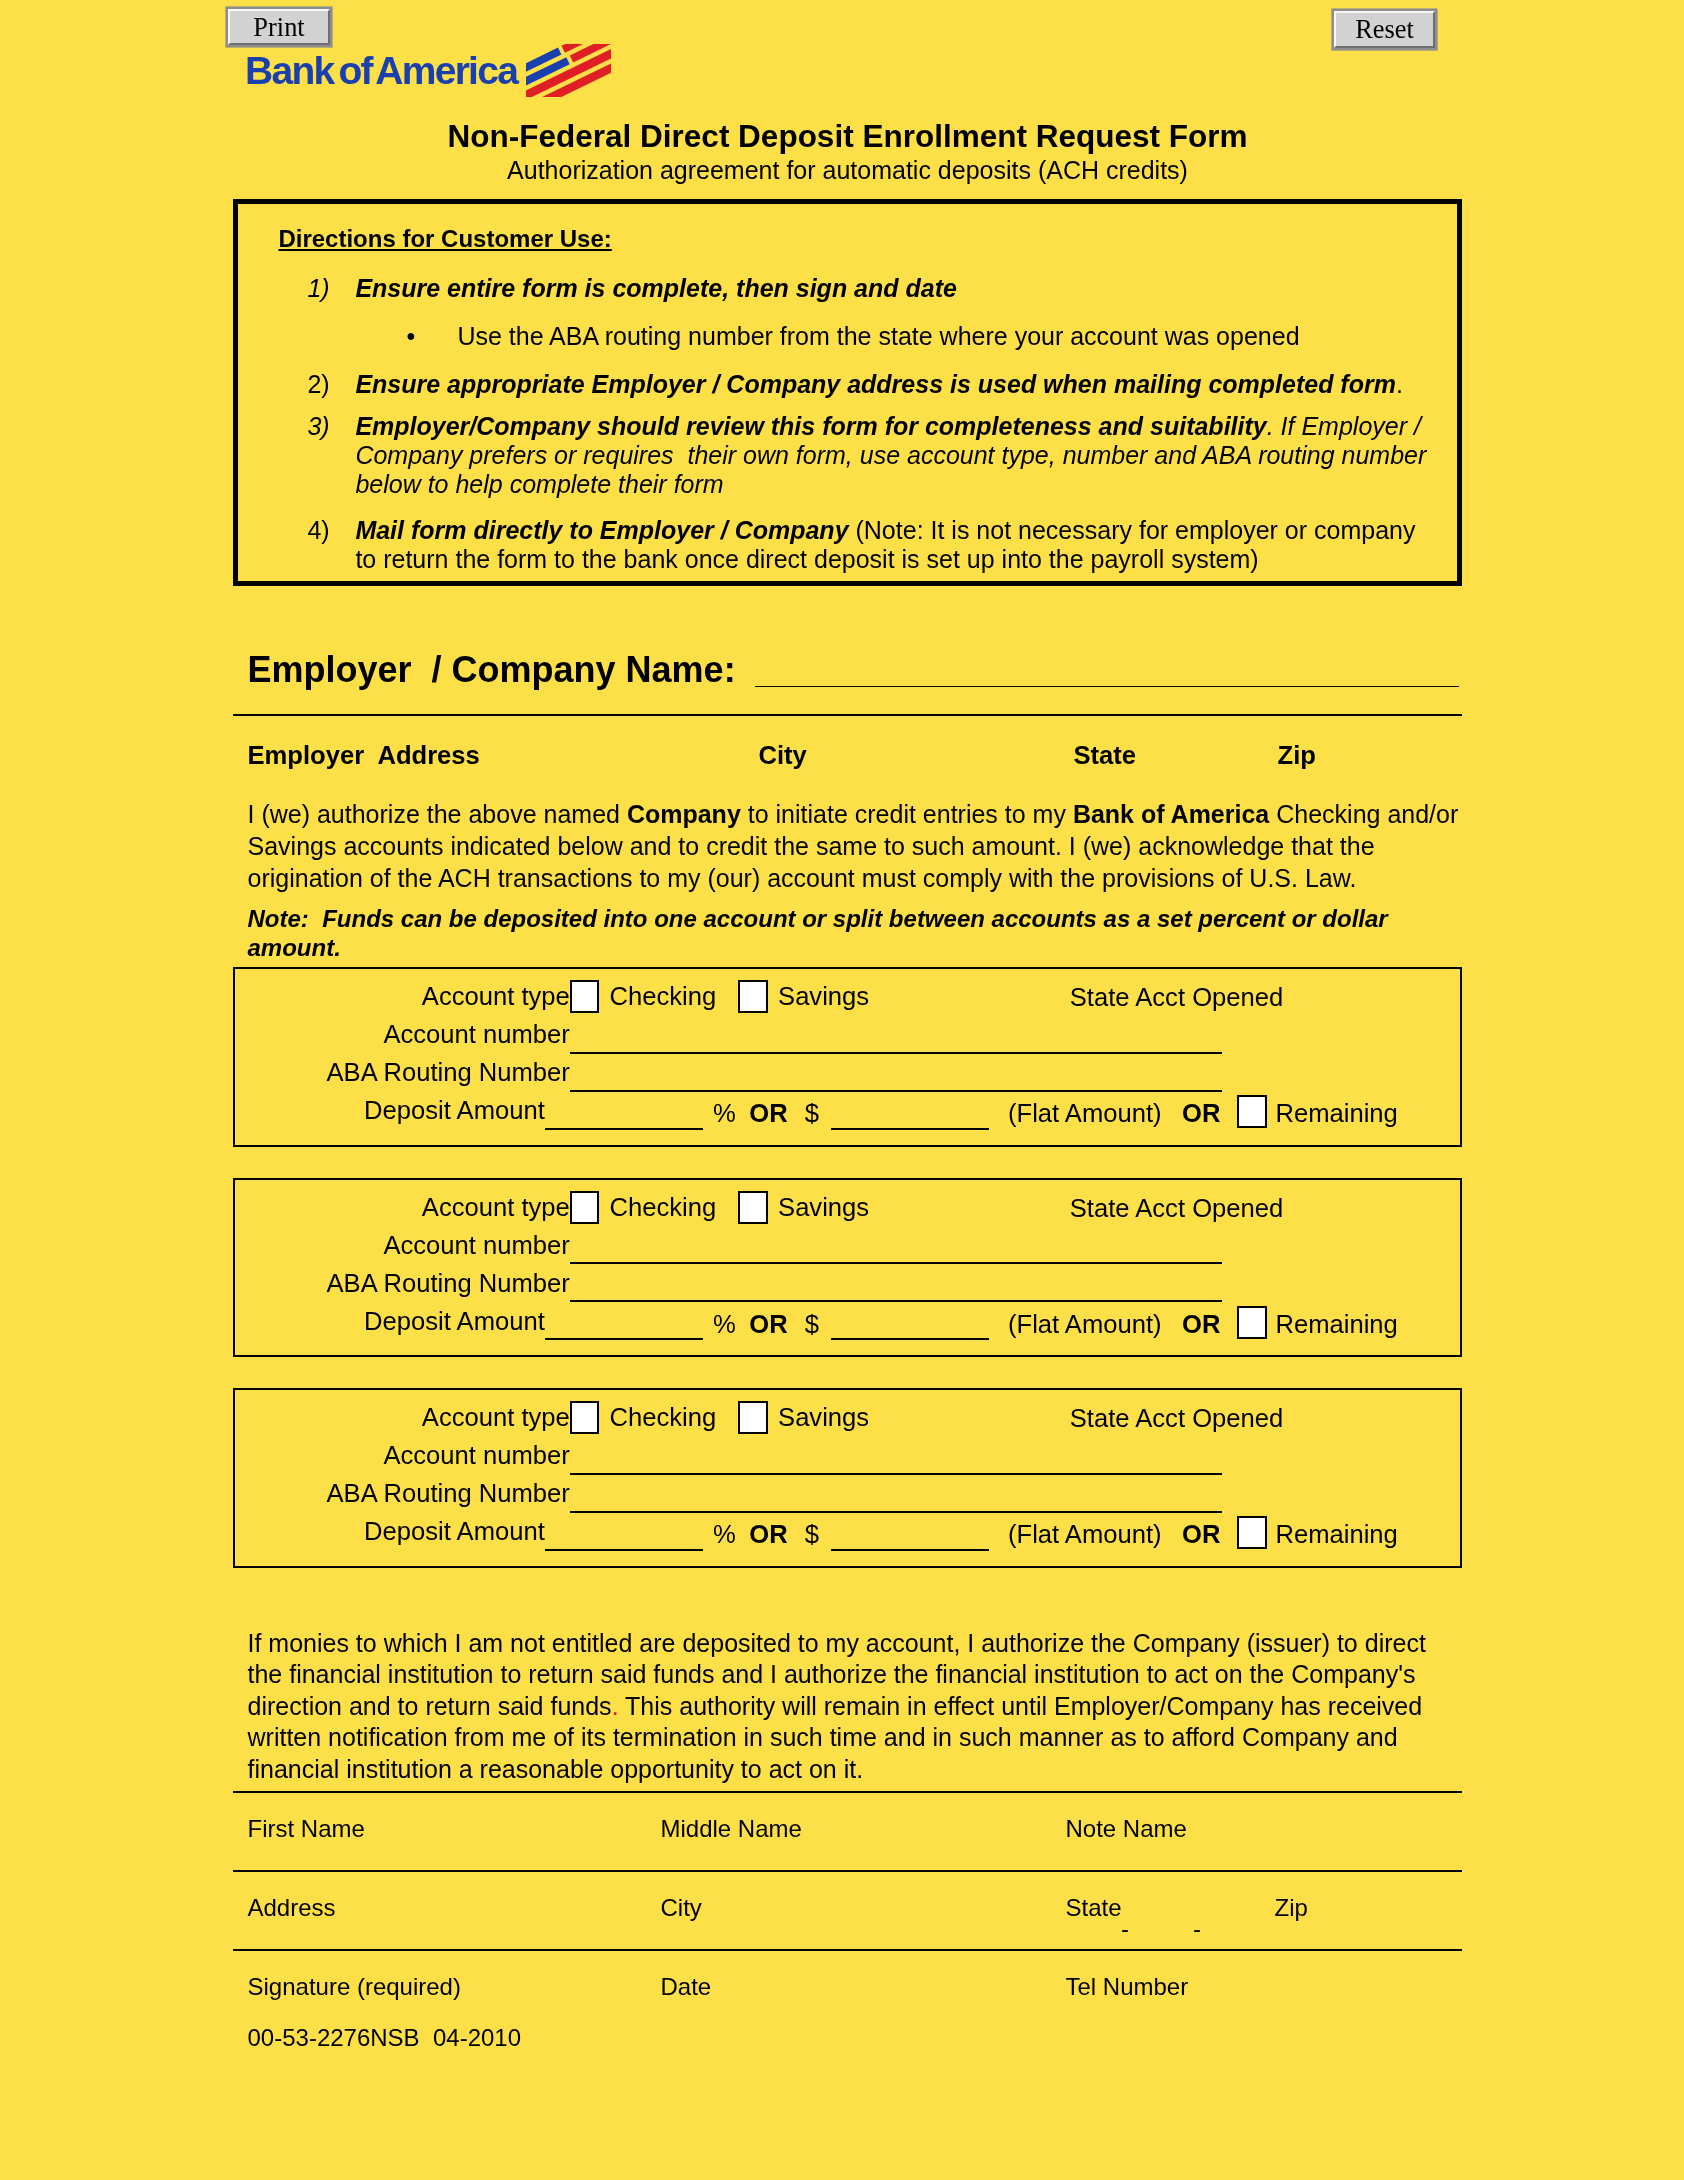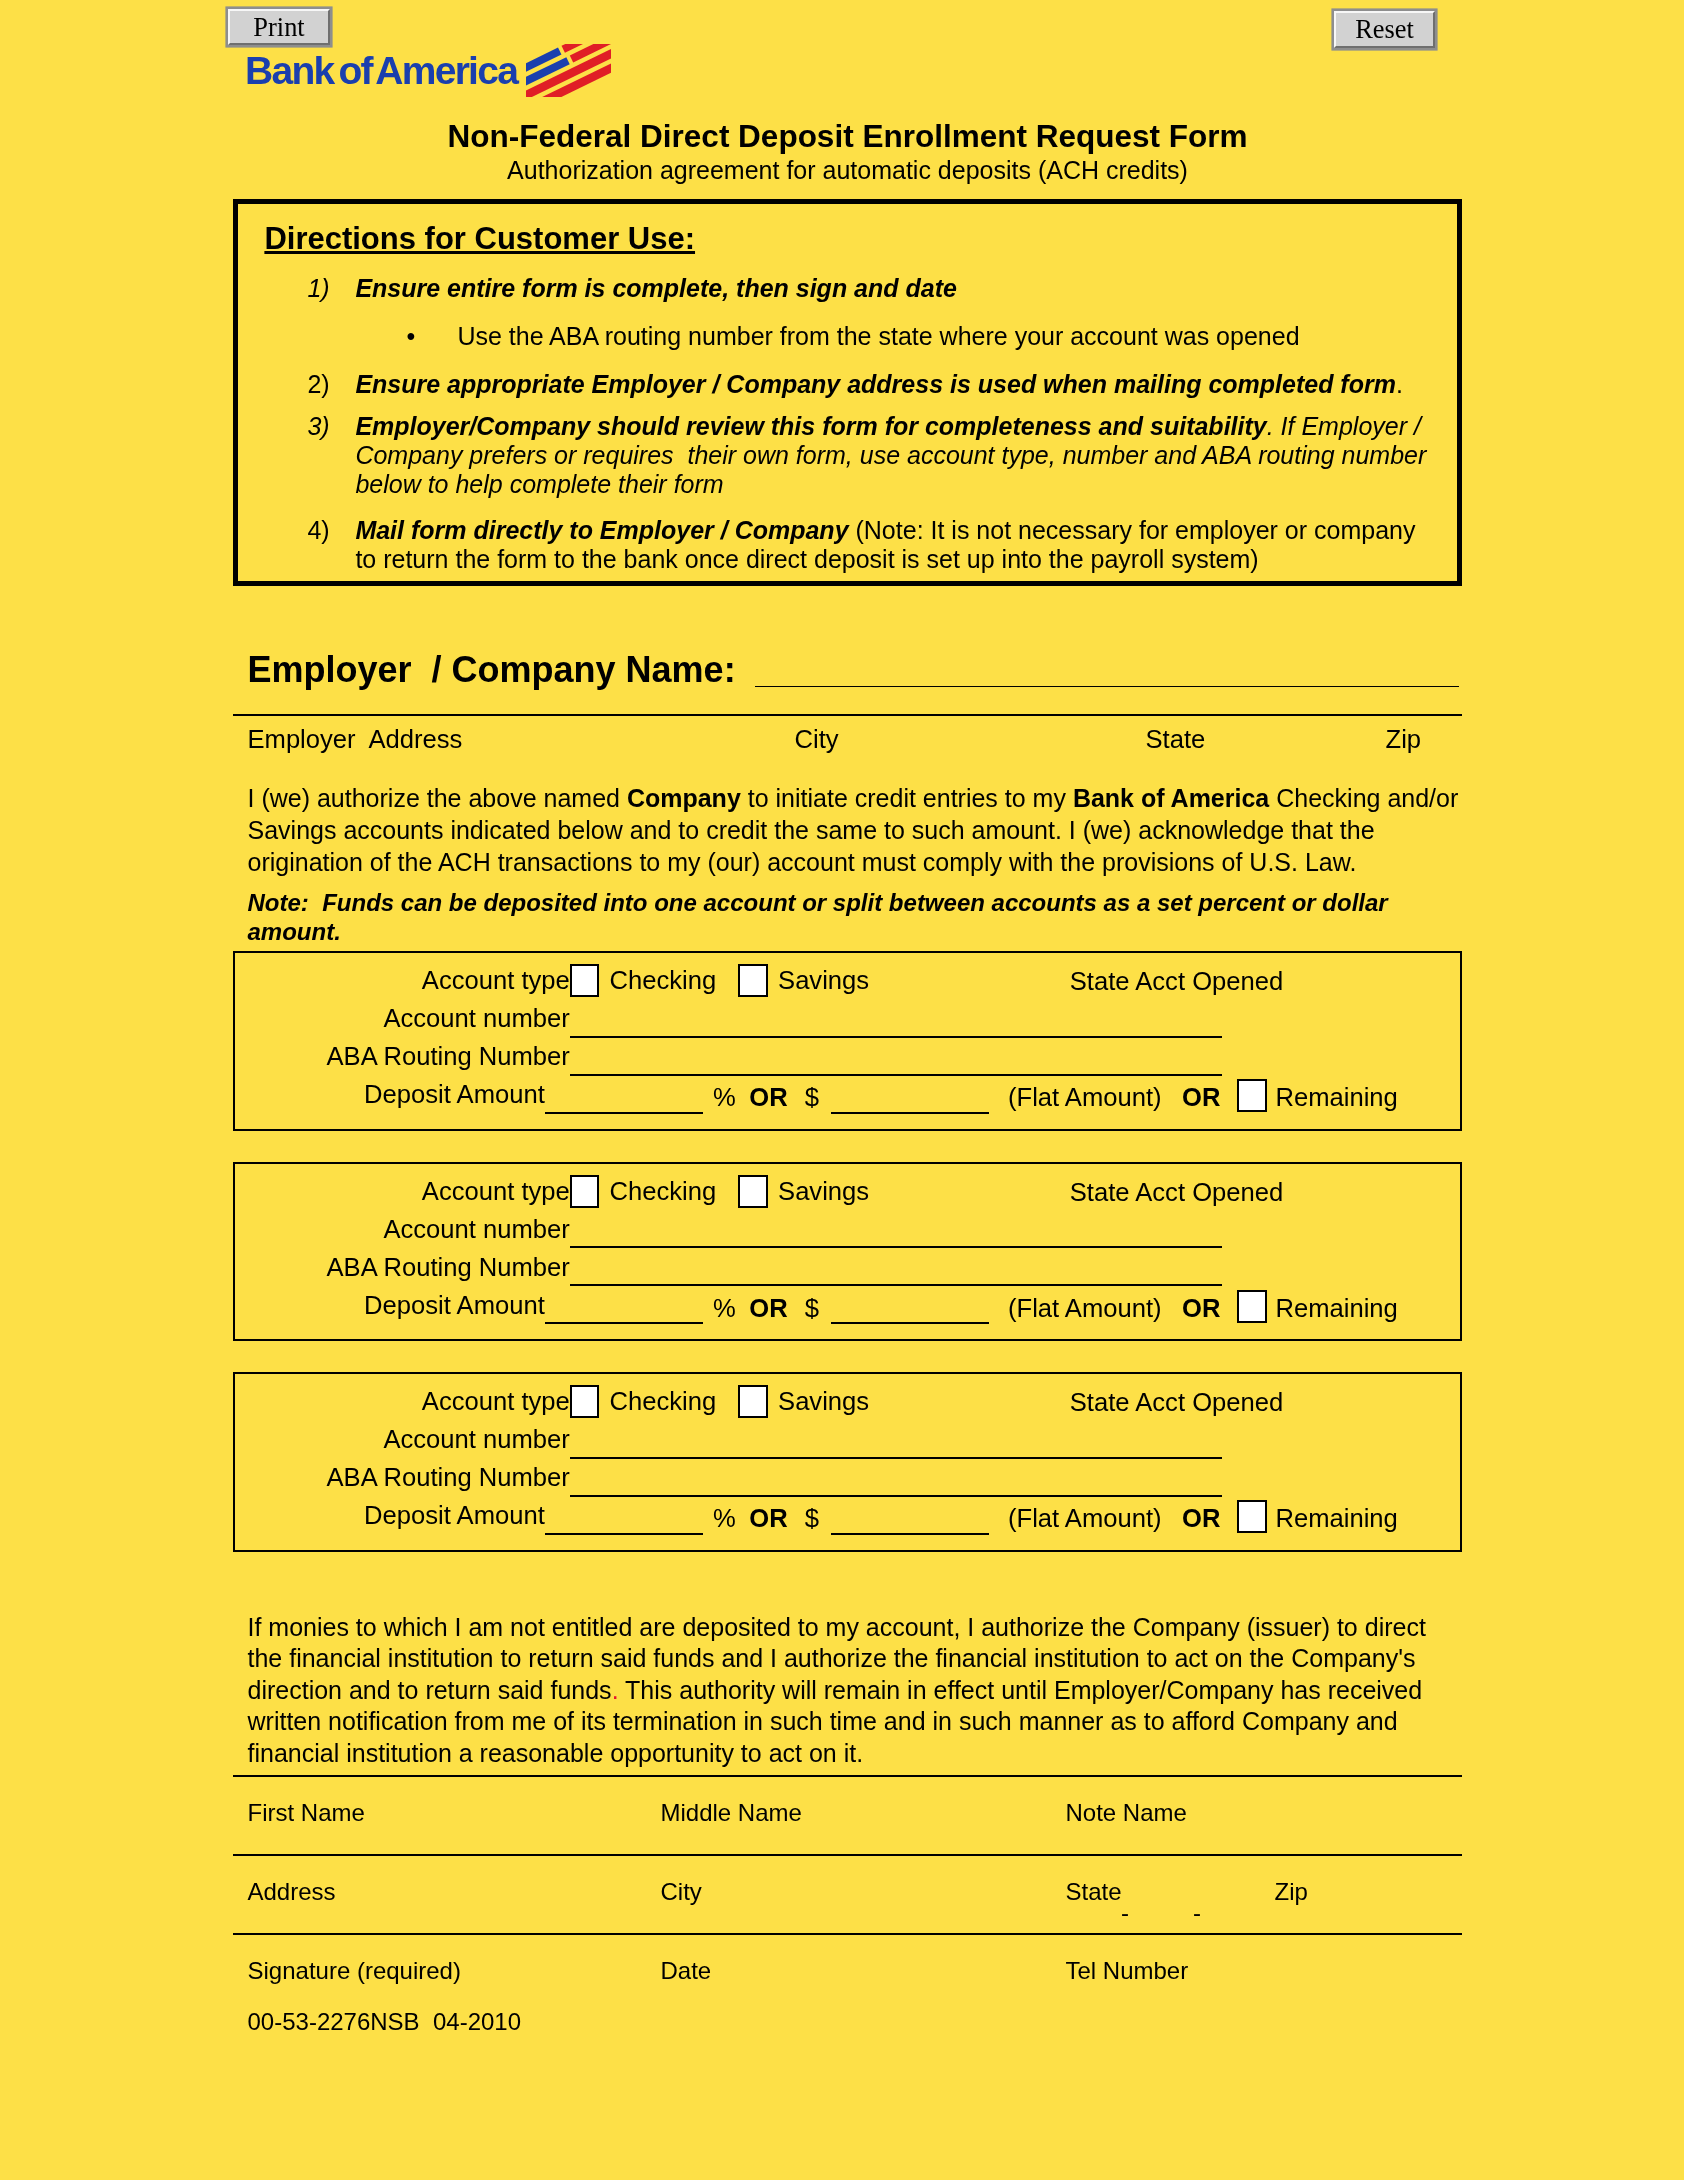--- a/index.html
+++ b/index.html
@@ -24,38 +24,38 @@
   .f-blue{fill:var(--logo-blue,#1a3fae);}
   .f-red{fill:var(--flag-red,#e01e26);}
 
   
   .content{position:absolute;left:233px;top:0;width:1229px;}
   .title{margin-top:119px;text-align:center;font-size:31.5px;font-weight:bold;line-height:34px;}
   .subtitle{text-align:center;font-size:25px;margin-top:3.4px;line-height:29px;}
 
   
   .directions{border:5.1px solid #000;margin-top:13.6px;padding:20.4px 20.4px 6.8px 20.4px;}
-  .dir-heading{font-size:31px;font-weight:bold;text-decoration:underline;line-height:29px;margin-left:6px;}
+  .dir-heading{font-size:24px;font-weight:bold;text-decoration:underline;line-height:29px;margin-left:20px;}
   .dir-item{display:flex;font-size:25px;line-height:29px;}
   .dir-item .num{flex:none;width:48px;margin-left:49px;}
   .dir-item .txt{flex:1;}
   .m1{margin-top:20.4px;}.m2{margin-top:19px;}.m3{margin-top:19px;}.m4{margin-top:13.6px;}.m5{margin-top:17px;}
   .dir-bullet{display:flex;font-size:25px;line-height:29px;}
   .dir-bullet .glyph{flex:none;width:51px;margin-left:148px;}
   .bi{font-weight:bold;font-style:italic;}
   .it{font-style:italic;}
 
   
   .emp-row{display:flex;align-items:flex-end;margin-top:51px;padding-left:14.5px;}
   .emp-label{font-size:36px;font-weight:bold;line-height:34px;margin-top:16px;}
   .fill{border-bottom:1.7px solid #000;}
   .emp-fill{flex:1;margin-left:19px;height:29px;margin-right:3.4px;}
   .divider{border-top:2.6px solid #000;margin-top:27px;}
-  .emp-heads{display:grid;grid-template-columns:511px 315px 204px auto;margin-top:8px;
-             padding-left:14.5px;font-size:25.6px;font-weight:normal;line-height:31px;gap:36px;}
+  .emp-heads{display:grid;grid-template-columns:511px 315px 204px auto;margin-top:24px;
+             padding-left:14.5px;font-size:25.6px;font-weight:bold;line-height:31px;}
 
   .para{font-size:25px;line-height:32px;padding-left:14.5px;padding-right:3.4px;margin-top:27px;}
   .split-note{font-size:24px;font-weight:bold;font-style:italic;line-height:29px;
               padding-left:14.5px;margin-top:10.2px;}
 
   
   .acct-box{border:2.6px solid #000;height:167px;margin-top:31px;padding:8.5px 12.8px 0 12.8px;}
   .acct-box.first{margin-top:5.1px;}
   .arow{display:flex;height:38px;align-items:center;font-size:25.6px;position:relative;text-align:right;}
   .arow .lab{flex:none;width:322px;}

